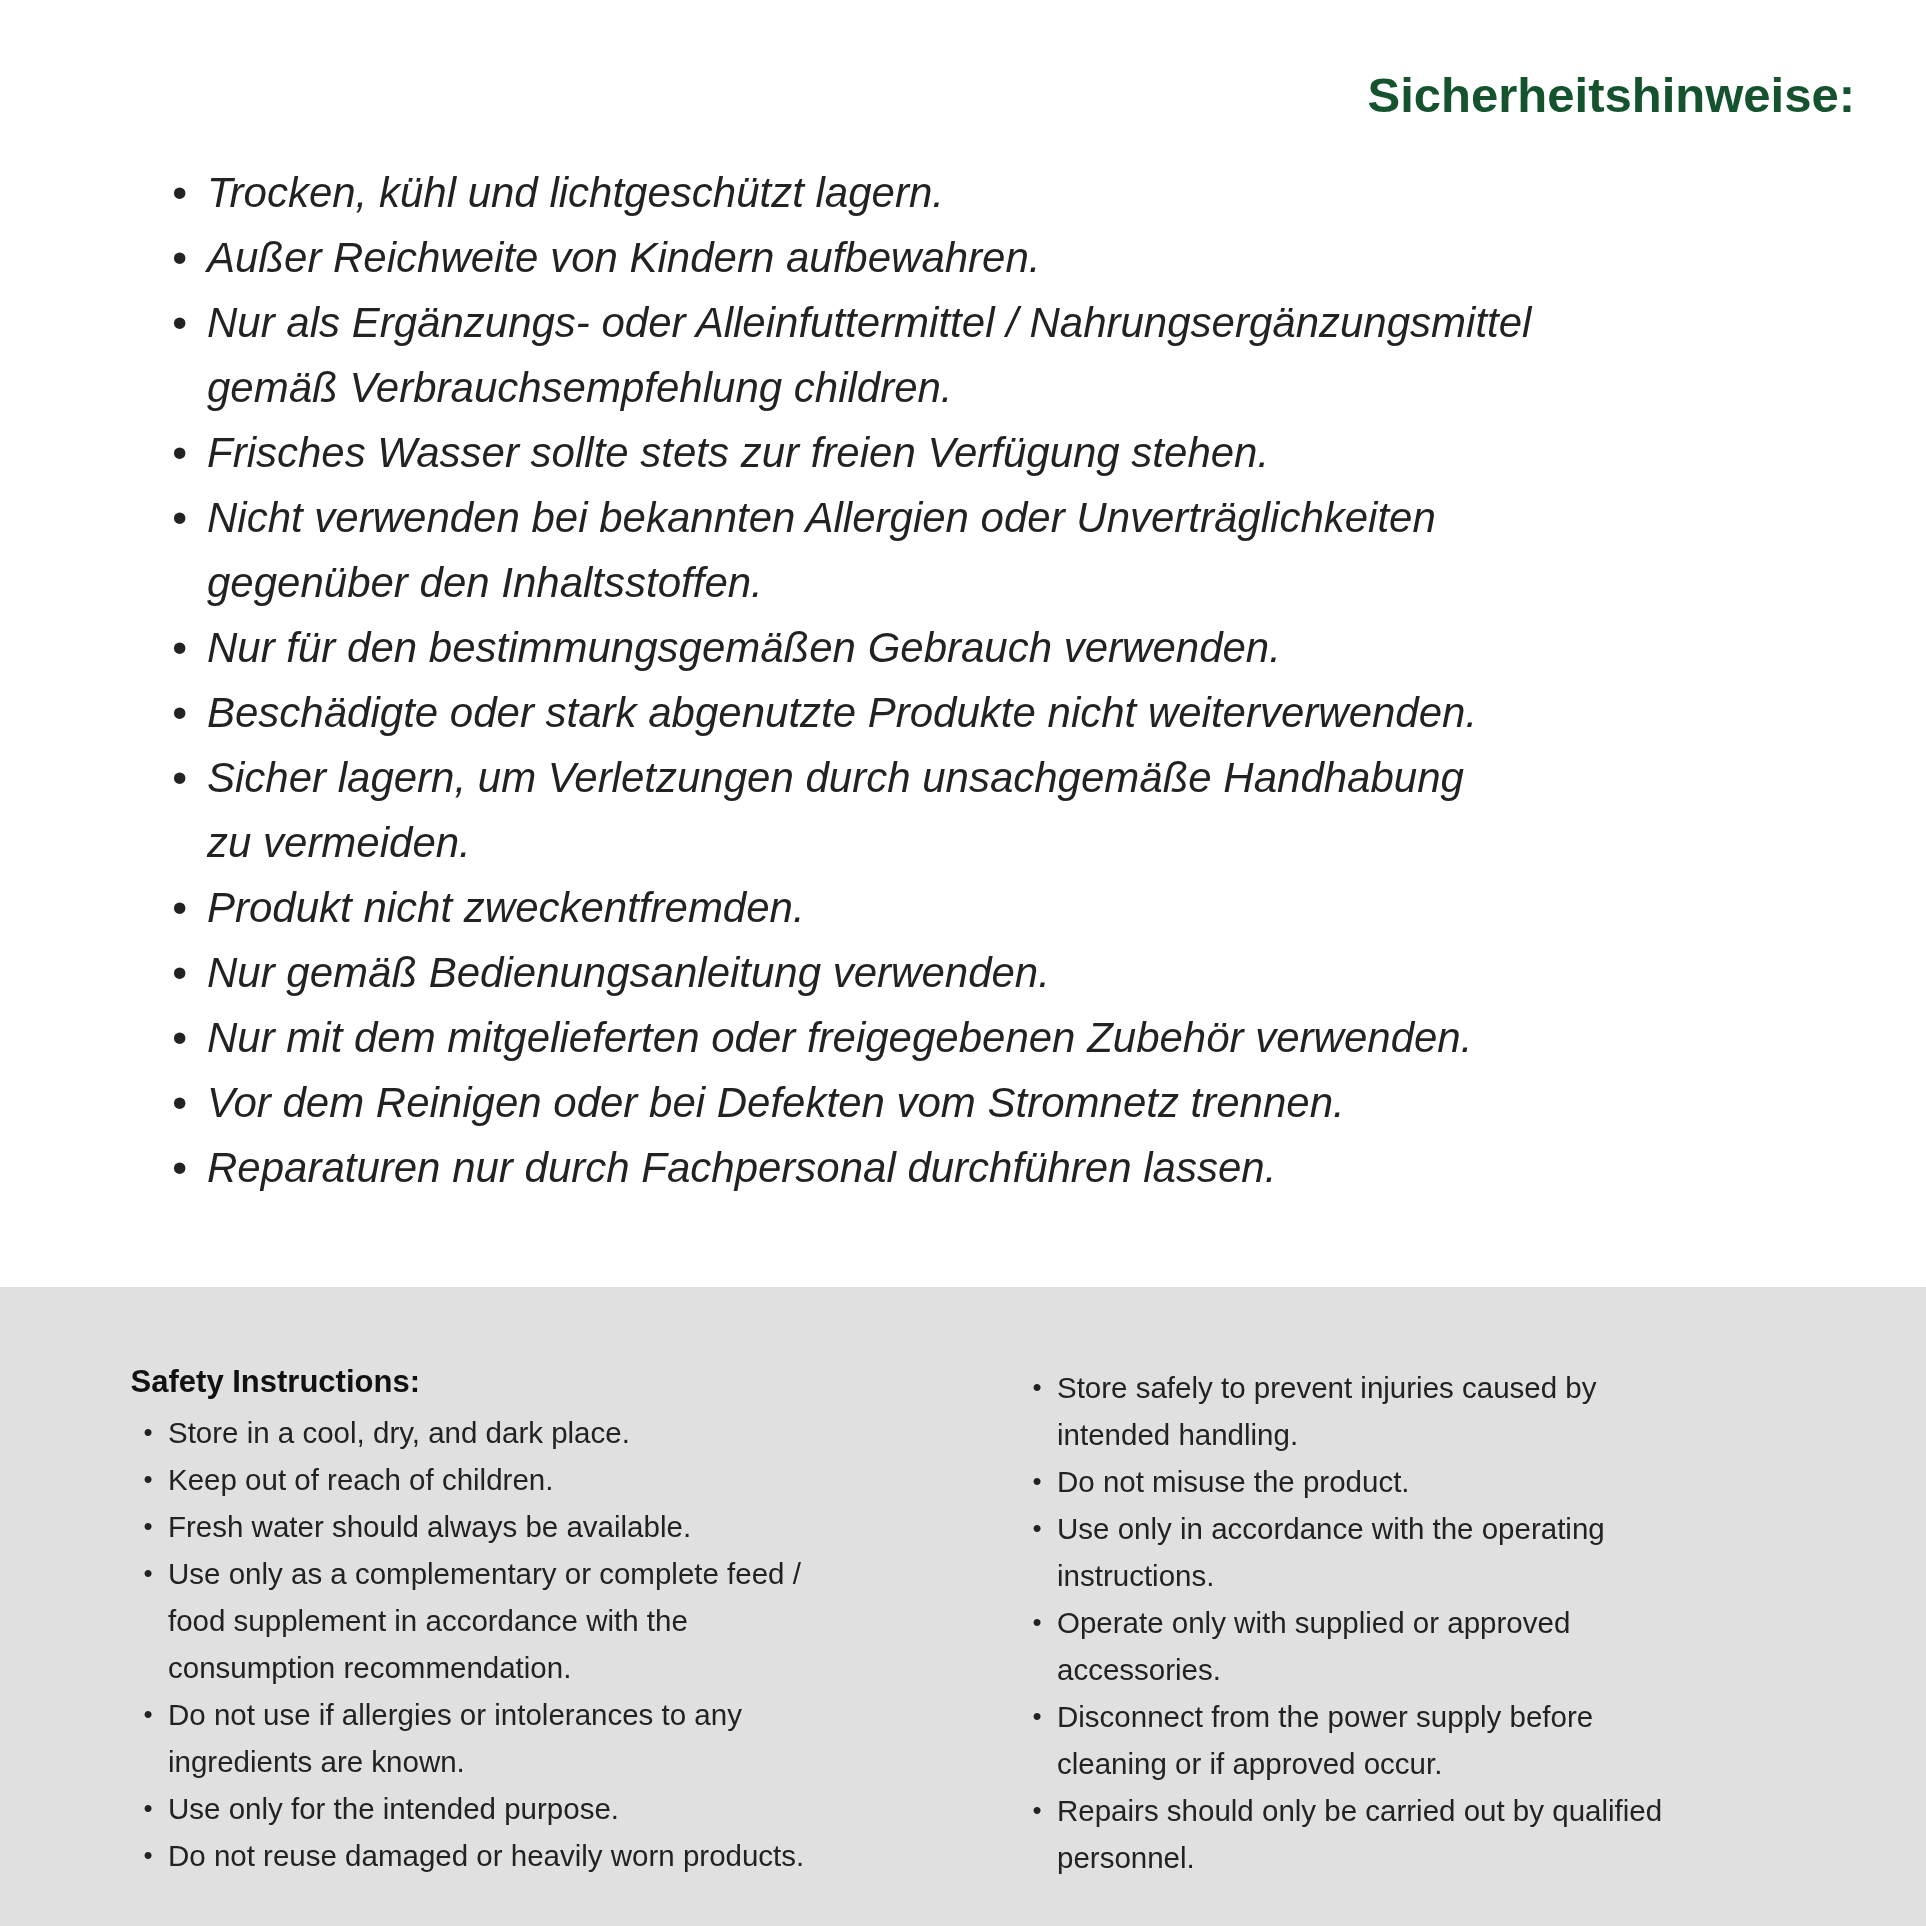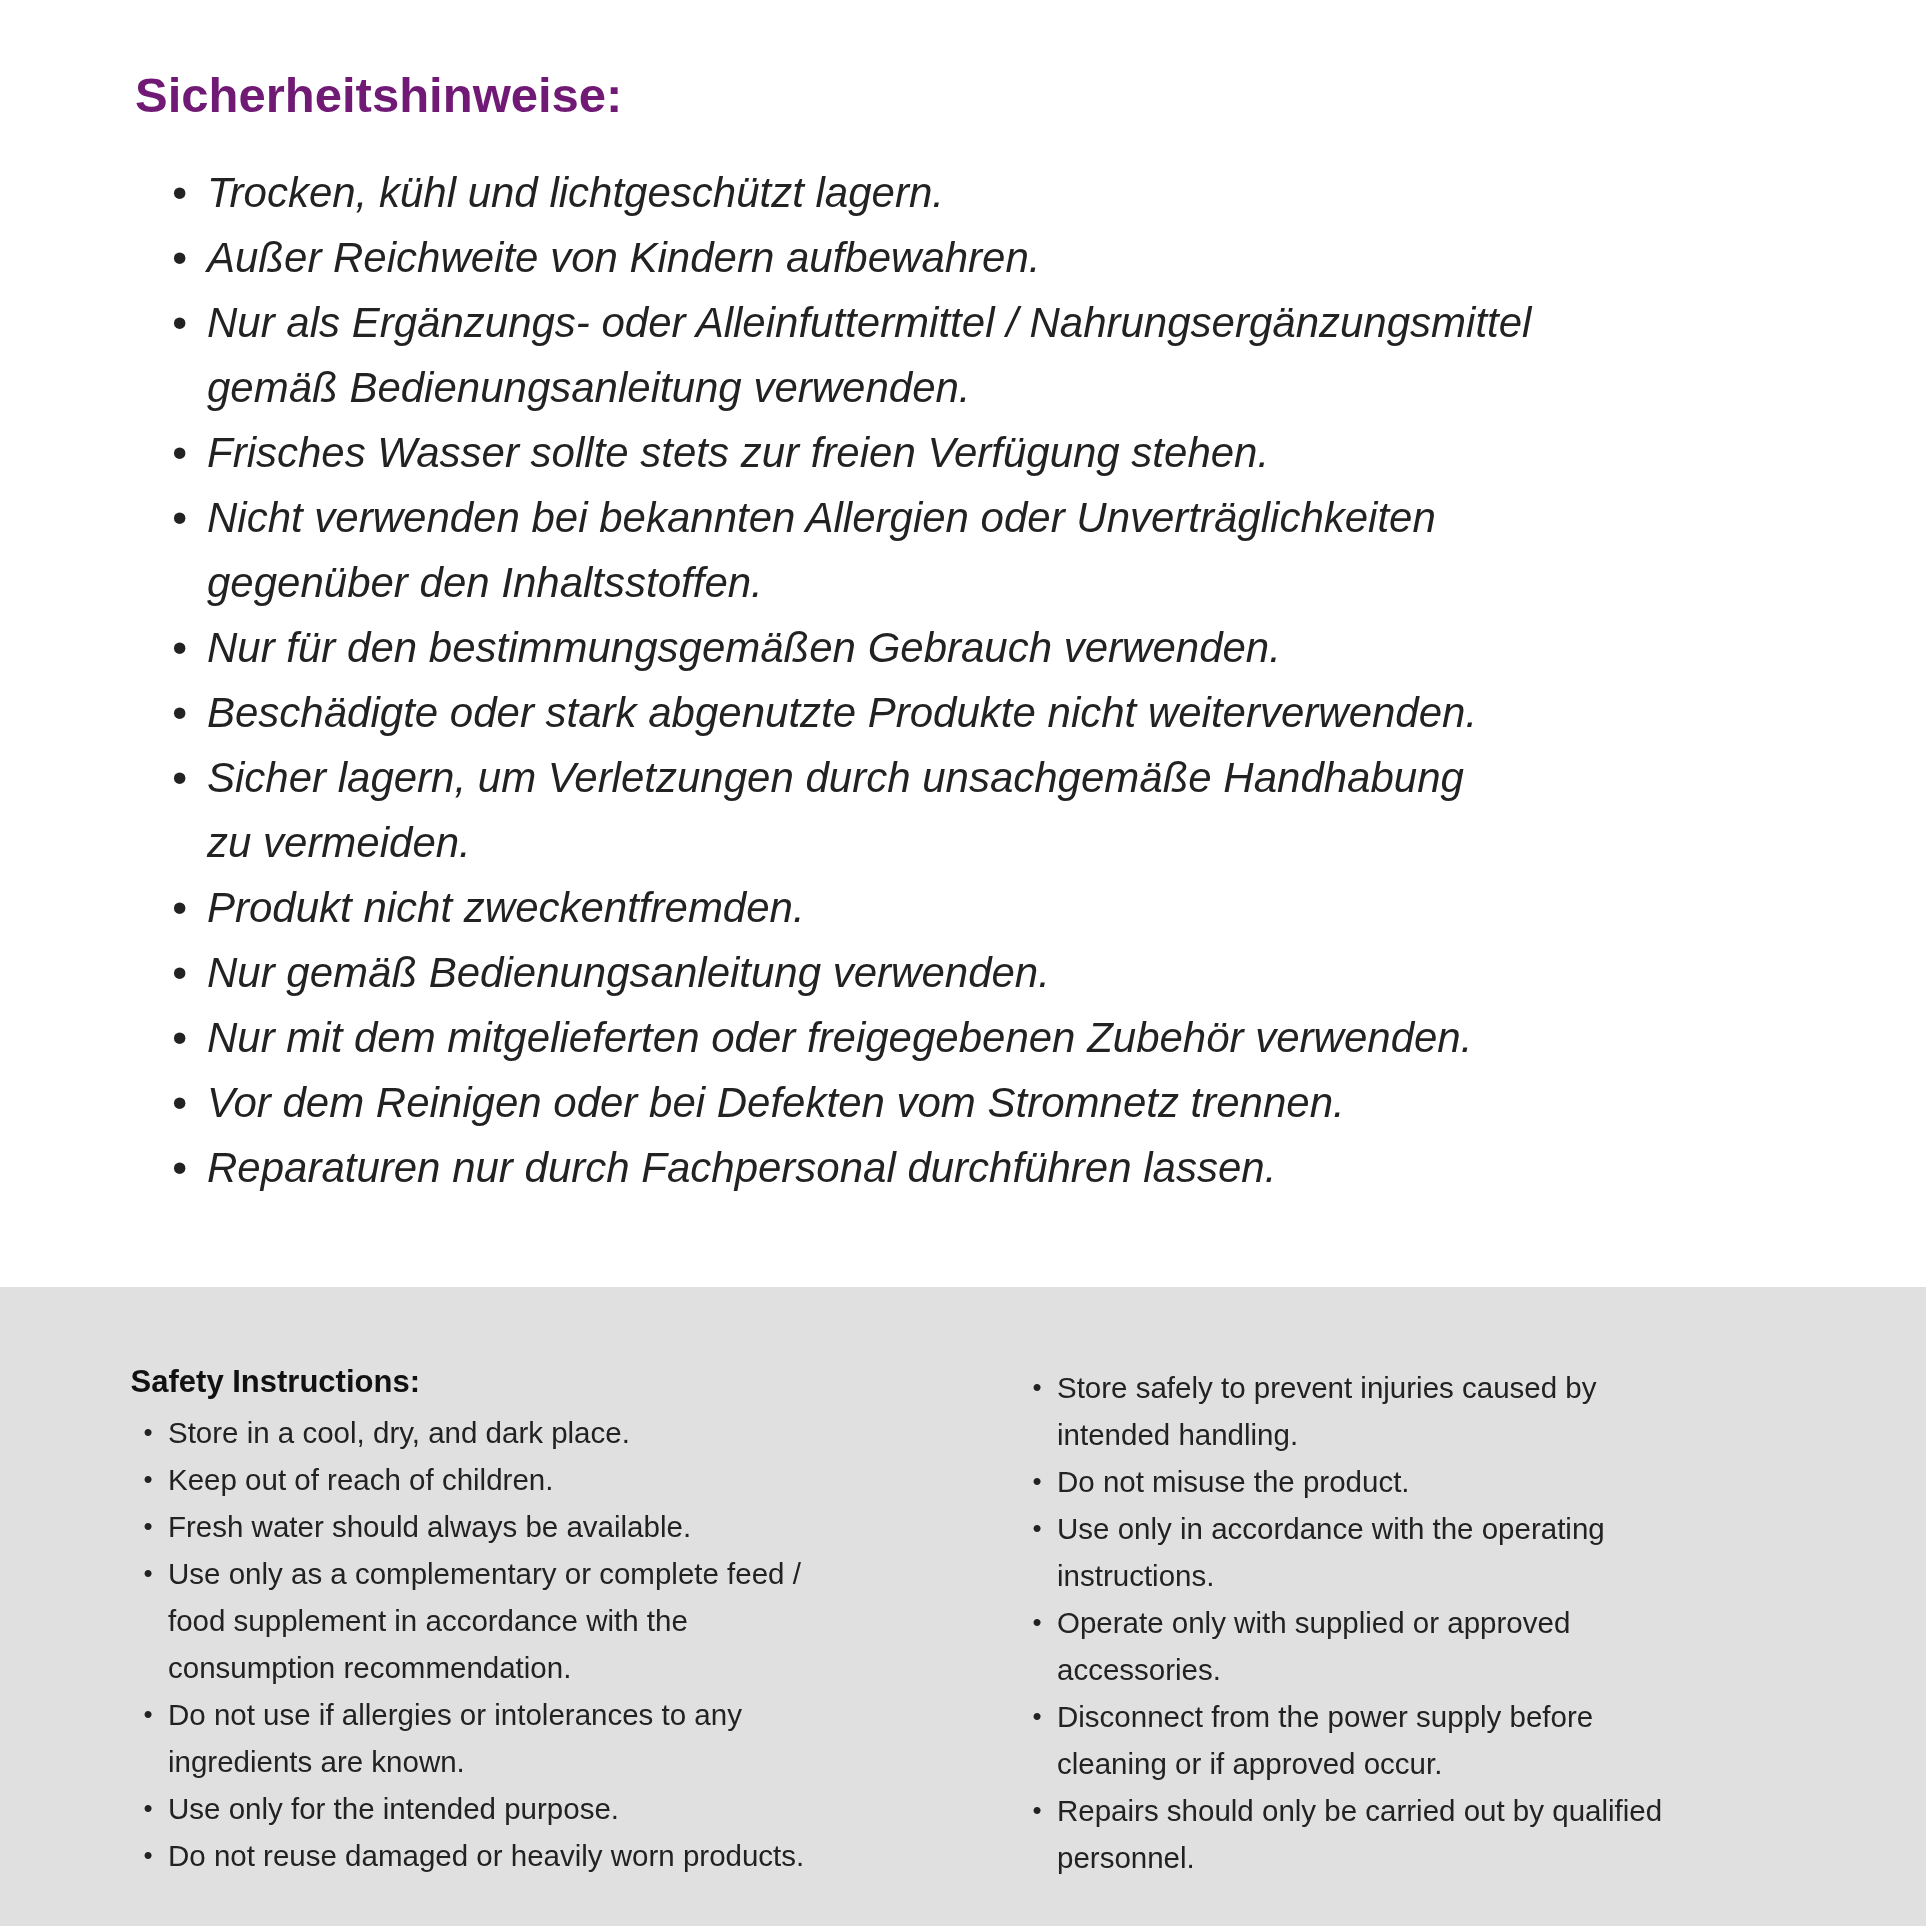--- a/index.html
+++ b/index.html
@@ -12,21 +12,22 @@
   }
 
   
   .de-section {
     height: 1287px;
     padding: 67px 71px 0 135px;
   }
   .de-title {
     font-size: 49px;
     font-weight: 700;
-    color: #701a75;
+    color: #14532d;
+    text-align: right;
   }
   .de-list {
     list-style: none;
     margin-top: 37px;
     max-width: 1695px;
     font-style: italic;
   }
   .de-list li {
     position: relative;
     padding-left: 72px;
@@ -79,21 +80,21 @@
 </style>
 </head>
 <body>
 
 <div class="de-section">
   <h1 class="de-title">Sicherheitshinweise:</h1>
   <ul class="de-list">
     <li>Trocken, kühl und lichtgeschützt lagern.</li>
     <li>Außer Reichweite von Kindern aufbewahren.</li>
     <li>Nur als Ergänzungs- oder Alleinfuttermittel / Nahrungsergänzungsmittel
-gemäß Bedienungsanleitung verwenden.</li>
+gemäß Verbrauchsempfehlung children.</li>
     <li>Frisches Wasser sollte stets zur freien Verfügung stehen.</li>
     <li>Nicht verwenden bei bekannten Allergien oder Unverträglichkeiten
 gegenüber den Inhaltsstoffen.</li>
     <li>Nur für den bestimmungsgemäßen Gebrauch verwenden.</li>
     <li>Beschädigte oder stark abgenutzte Produkte nicht weiterverwenden.</li>
     <li>Sicher lagern, um Verletzungen durch unsachgemäße Handhabung
 zu vermeiden.</li>
     <li>Produkt nicht zweckentfremden.</li>
     <li>Nur gemäß Bedienungsanleitung verwenden.</li>
     <li>Nur mit dem mitgelieferten oder freigegebenen Zubehör verwenden.</li>

